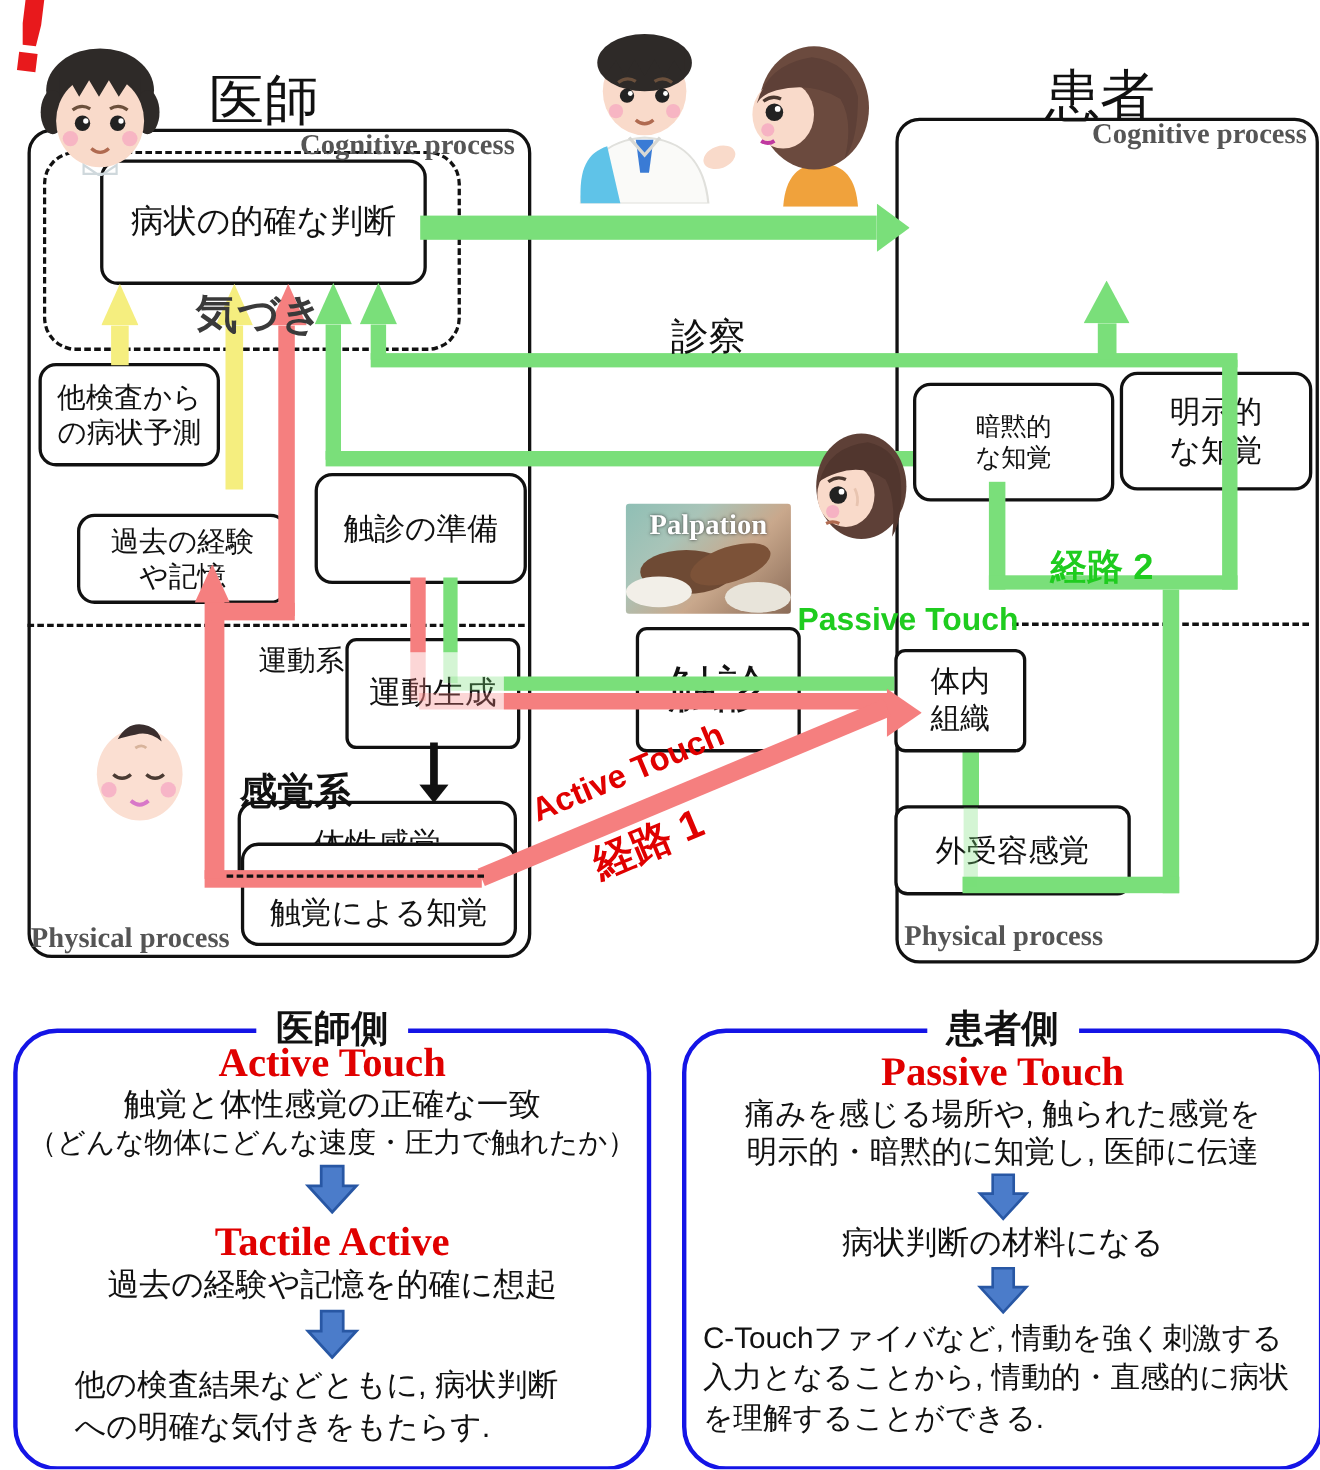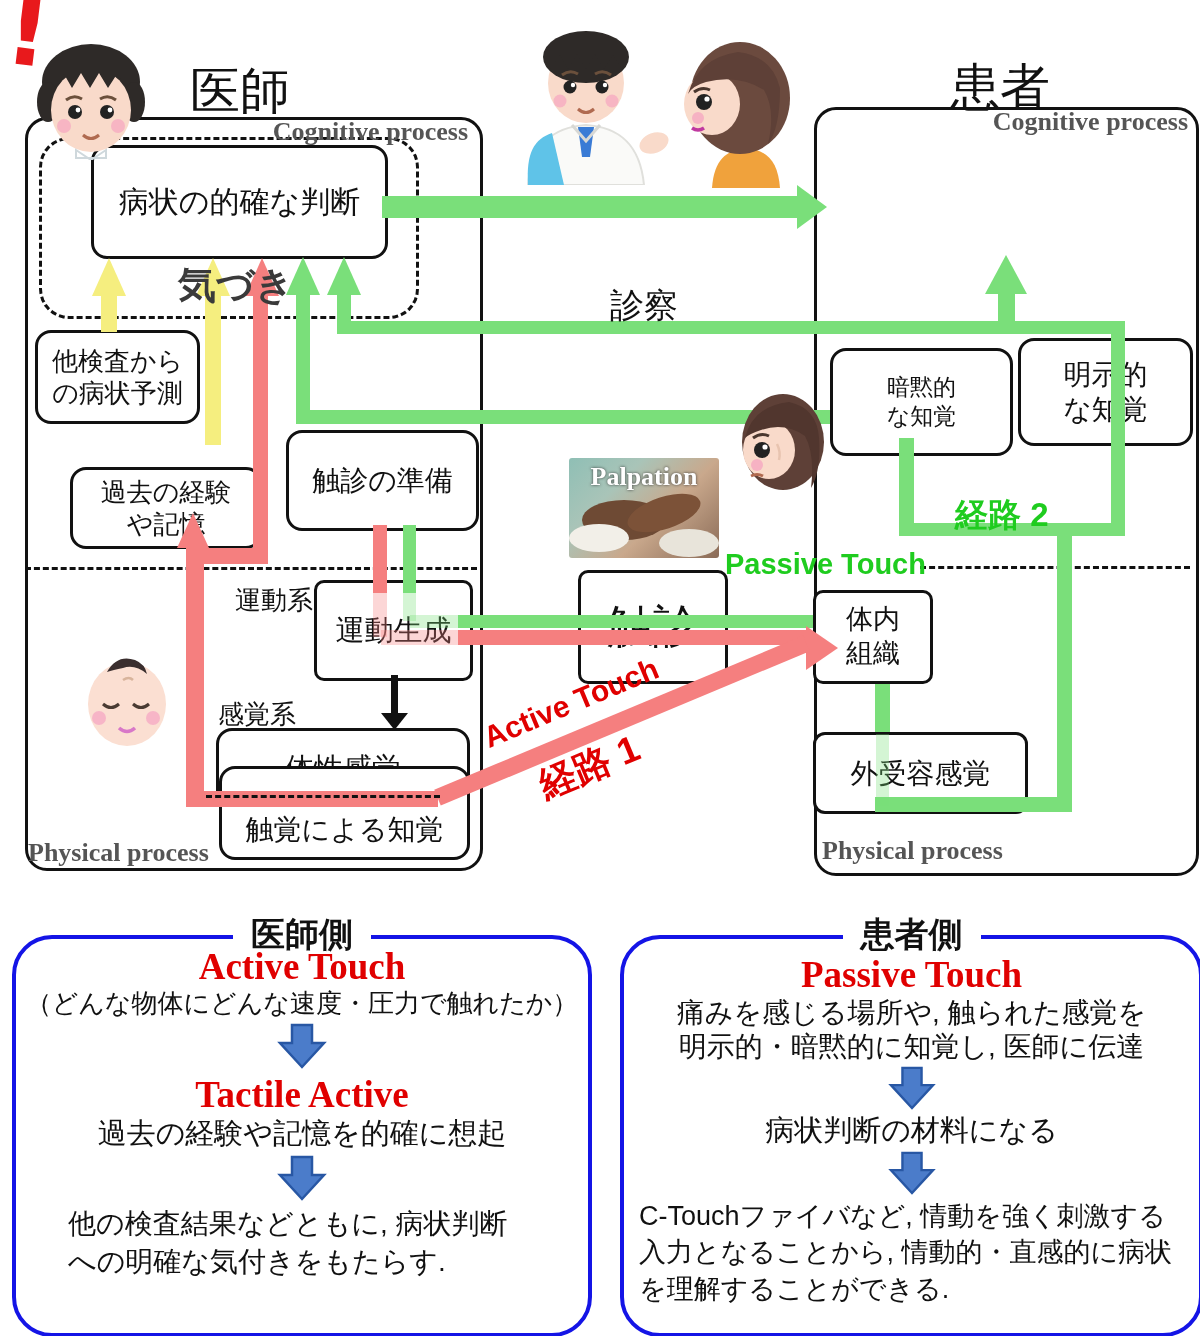--- a/index.html
+++ b/index.html
@@ -118,21 +118,21 @@
   <div class="seg k hd" style="left:381px;top:713px;width:27px;height:17px;"></div>
 
   <div class="lbl" style="left:950px;top:54px;font-size:50px;">患者</div>
   <div class="lbl" style="left:190px;top:58px;font-size:50px;">医師</div>
   <div class="lbl serif gray" style="left:250px;top:117px;width:218px;font-size:26px;font-weight:bold;text-align:right;">Cognitive process</div>
   <div class="lbl serif gray" style="left:976px;top:107px;width:212px;font-size:26px;font-weight:bold;text-align:right;">Cognitive process</div>
   <div class="lbl serif gray" style="left:28px;top:838px;font-size:26px;font-weight:bold;">Physical process</div>
   <div class="lbl serif gray" style="left:822px;top:836px;font-size:26px;font-weight:bold;">Physical process</div>
   <div class="lbl" style="left:178px;top:260px;font-size:38px;font-weight:bold;color:#3a3a3a;">気づき</div>
   <div class="lbl" style="left:235px;top:583px;font-size:26px;">運動系</div>
-  <div class="lbl" style="left:218px;top:697px;font-size:26px;">感覚系</div>
+  <div class="lbl" style="left:218px;top:697px;font-size:34px;font-weight:bold;">感覚系</div>
   <div class="lbl" style="left:610px;top:283px;font-size:34px;text-align:center;">診察</div>
   <div class="lbl greentx" style="left:725px;top:548px;font-size:29px;font-weight:bold;">Passive Touch</div>
   <div class="lbl greentx" style="left:955px;top:493px;font-size:33px;font-weight:bold;">経路 2</div>
   <div class="lbl redtx" style="left:478px;top:686px;font-size:30px;font-weight:bold;transform:rotate(-22.7deg);">Active Touch</div>
   <div class="lbl redtx" style="left:537px;top:742px;font-size:37px;font-weight:bold;transform:rotate(-22.7deg);">経路 1</div>
 
   <div class="abs" style="left:569px;top:458px;width:150px;height:100px;z-index:30;
        background:linear-gradient(135deg,#8FBFB5 0%,#A9C4B8 30%,#C9A88C 60%,#8A6B57 100%);border-radius:3px;overflow:hidden;">
     <svg width="150" height="100" viewBox="0 0 150 100">
       <ellipse cx="55" cy="62" rx="42" ry="20" fill="#6E4A34"></ellipse>
@@ -216,20 +216,21 @@
     <path d="M50,54 Q58,61 66,54" stroke="#4A3B33" stroke-width="3" fill="none"></path>
     <circle cx="16" cy="68" r="7" fill="#F6AEC6" opacity=".85"></circle>
     <circle cx="70" cy="68" r="7" fill="#F6AEC6" opacity=".85"></circle>
     <path d="M36,78 Q44,85 52,78" stroke="#D878C8" stroke-width="3.5" fill="none"></path>
   </svg>
 
   <div class="card" style="left:12px;top:935px;width:572px;height:394px;">
     <div class="cardtitle">医師側</div>
     <div class="cardbody">
       <div class="chead">Active Touch</div>
+      <div class="cline" style="font-size:29px;">触覚と体性感覚の正確な一致</div>
       <div class="cline" style="font-size:26px;">（どんな物体にどんな速度・圧力で触れたか）</div>
       <svg width="52" height="46" viewBox="0 0 52 46" style="margin:4px 0;">
         <path d="M16 2 h20 v18 h12 L26 44 L4 20 h12 Z" fill="#4B7CCA" stroke="#2857A4" stroke-width="2.5"></path>
       </svg>
       <div class="chead">Tactile Active</div>
       <div class="cline" style="font-size:29px;">過去の経験や記憶を的確に想起</div>
       <svg width="52" height="46" viewBox="0 0 52 46" style="margin:4px 0;">
         <path d="M16 2 h20 v18 h12 L26 44 L4 20 h12 Z" fill="#4B7CCA" stroke="#2857A4" stroke-width="2.5"></path>
       </svg>
       <div class="cpara" style="margin-left:52px;">他の検査結果などともに, 病状判断

